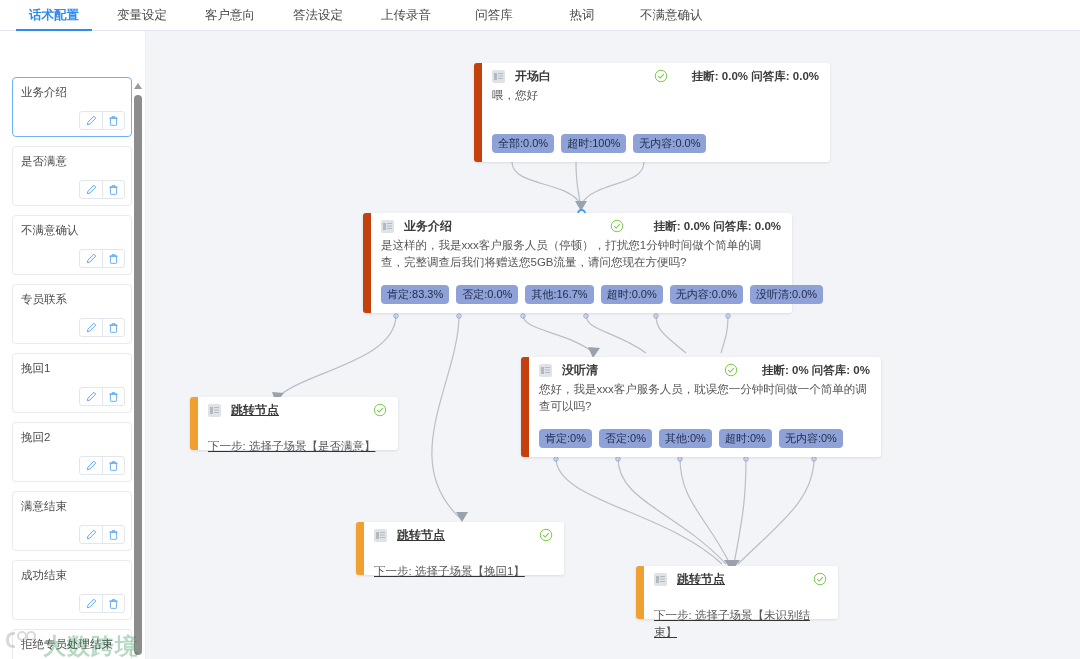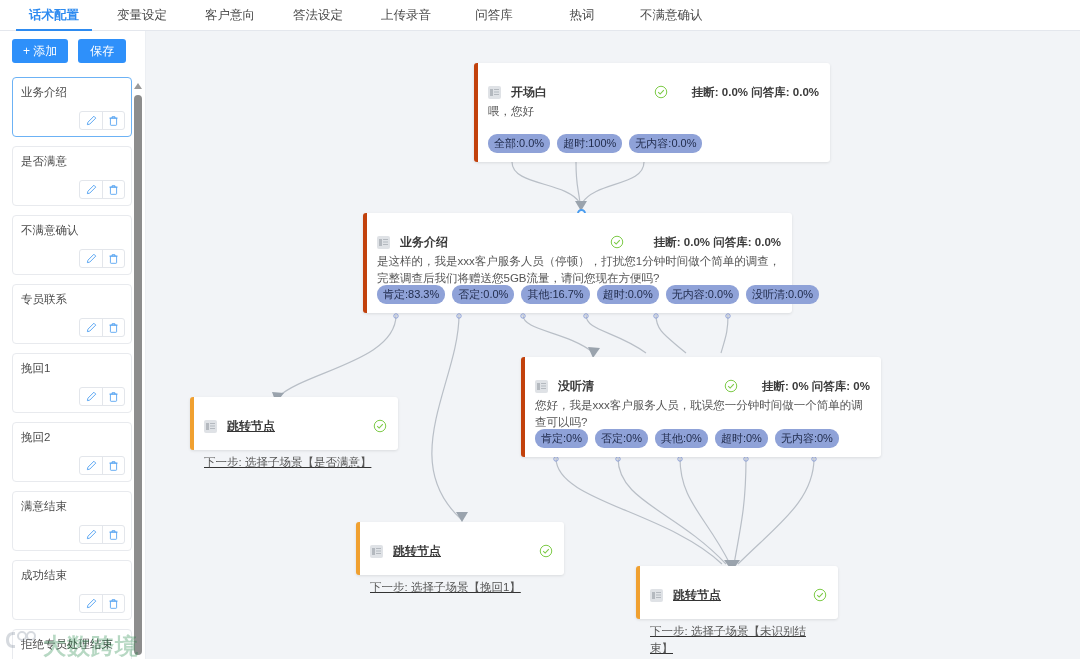--- a/index.html
+++ b/index.html
@@ -86,22 +86,22 @@
   }
   .canvas svg.wires{
     position:absolute; left:0; top:0; width:934px; height:628px;
     pointer-events:none;
   }
 
   
   .node{
     position:absolute; background:#fff; border-radius:3px;
     box-shadow:0 1px 3px rgba(0,0,0,.10);
-    border-left:4px solid #c2410c;
-    padding:21px 11px 0 10px;
+    border-left:8px solid #c2410c;
+    padding:5px 11px 0 10px;
   }
   .node.jump{ border-left-color:#f0a030;text-decoration:underline; }
   .node-head{ display:flex; align-items:center; height:16px; }
   .head-icon{
     width:13px; height:13px; background:#dfe2e6; border-radius:2px;
     position:relative; flex:none; margin-right:10px;
   }
   .head-icon:before{
     content:""; position:absolute; left:2px; top:3px;
     width:3px; height:7px; background:#b4b9bf;
@@ -116,21 +116,21 @@
   .check svg{ display:block; }
   .node-stats{ font-size:11.5px; font-weight:bold; color:#3a3a3a; white-space:nowrap; }
   .node-body{
     font-size:11.5px; color:#555; line-height:17px; margin-top:3px;
   }
   .node-tags{
     position:absolute; left:10px; bottom:9px; display:flex; gap:7px;
   }
   .tag{
     background:#8fa2d8; color:#1f2a4a; font-size:11px;
-    padding:2px 6px; border-radius:9px; white-space:nowrap; cursor:pointer;
+    padding:2px 6px; border-radius:4px; white-space:nowrap; cursor:pointer;
   }
 
   
   #node-opening   { left:328px; top:32px;  width:356px; height:99px; }
   #node-business  { left:217px; top:182px; width:429px; height:100px; }
   #node-unclear   { left:375px; top:326px; width:360px; height:100px; }
   #node-jump-1    { left:44px;  top:366px; width:208px; height:53px; }
   #node-jump-2    { left:210px; top:491px; width:208px; height:53px; }
   #node-jump-3    { left:490px; top:535px; width:202px; height:53px; }
 
@@ -189,24 +189,20 @@
   <div class="tab">
       <span>热词</span>
     </div>
   <div class="tab">
       <span>不满意确认</span>
     </div>
 </div>
 
 <div class="leftpanel">
 
-  <div class="btnrow">
-    <button class="btn add">+ 添加</button>
-    <button class="btn">保存</button>
-  </div>
 
   <div class="scenelist">
 
     <div class="scene selected">
       <div class="scene-label">业务介绍</div>
       <div class="icongroup">
         <span>
             <svg width="11" height="11" viewBox="0 0 16 16">
               <path d="M11.5 1.8 14.2 4.5 5.4 13.3 2 14l.7-3.4z" fill="none" stroke="#4a9df0" stroke-width="1.3"></path>
             </svg>

